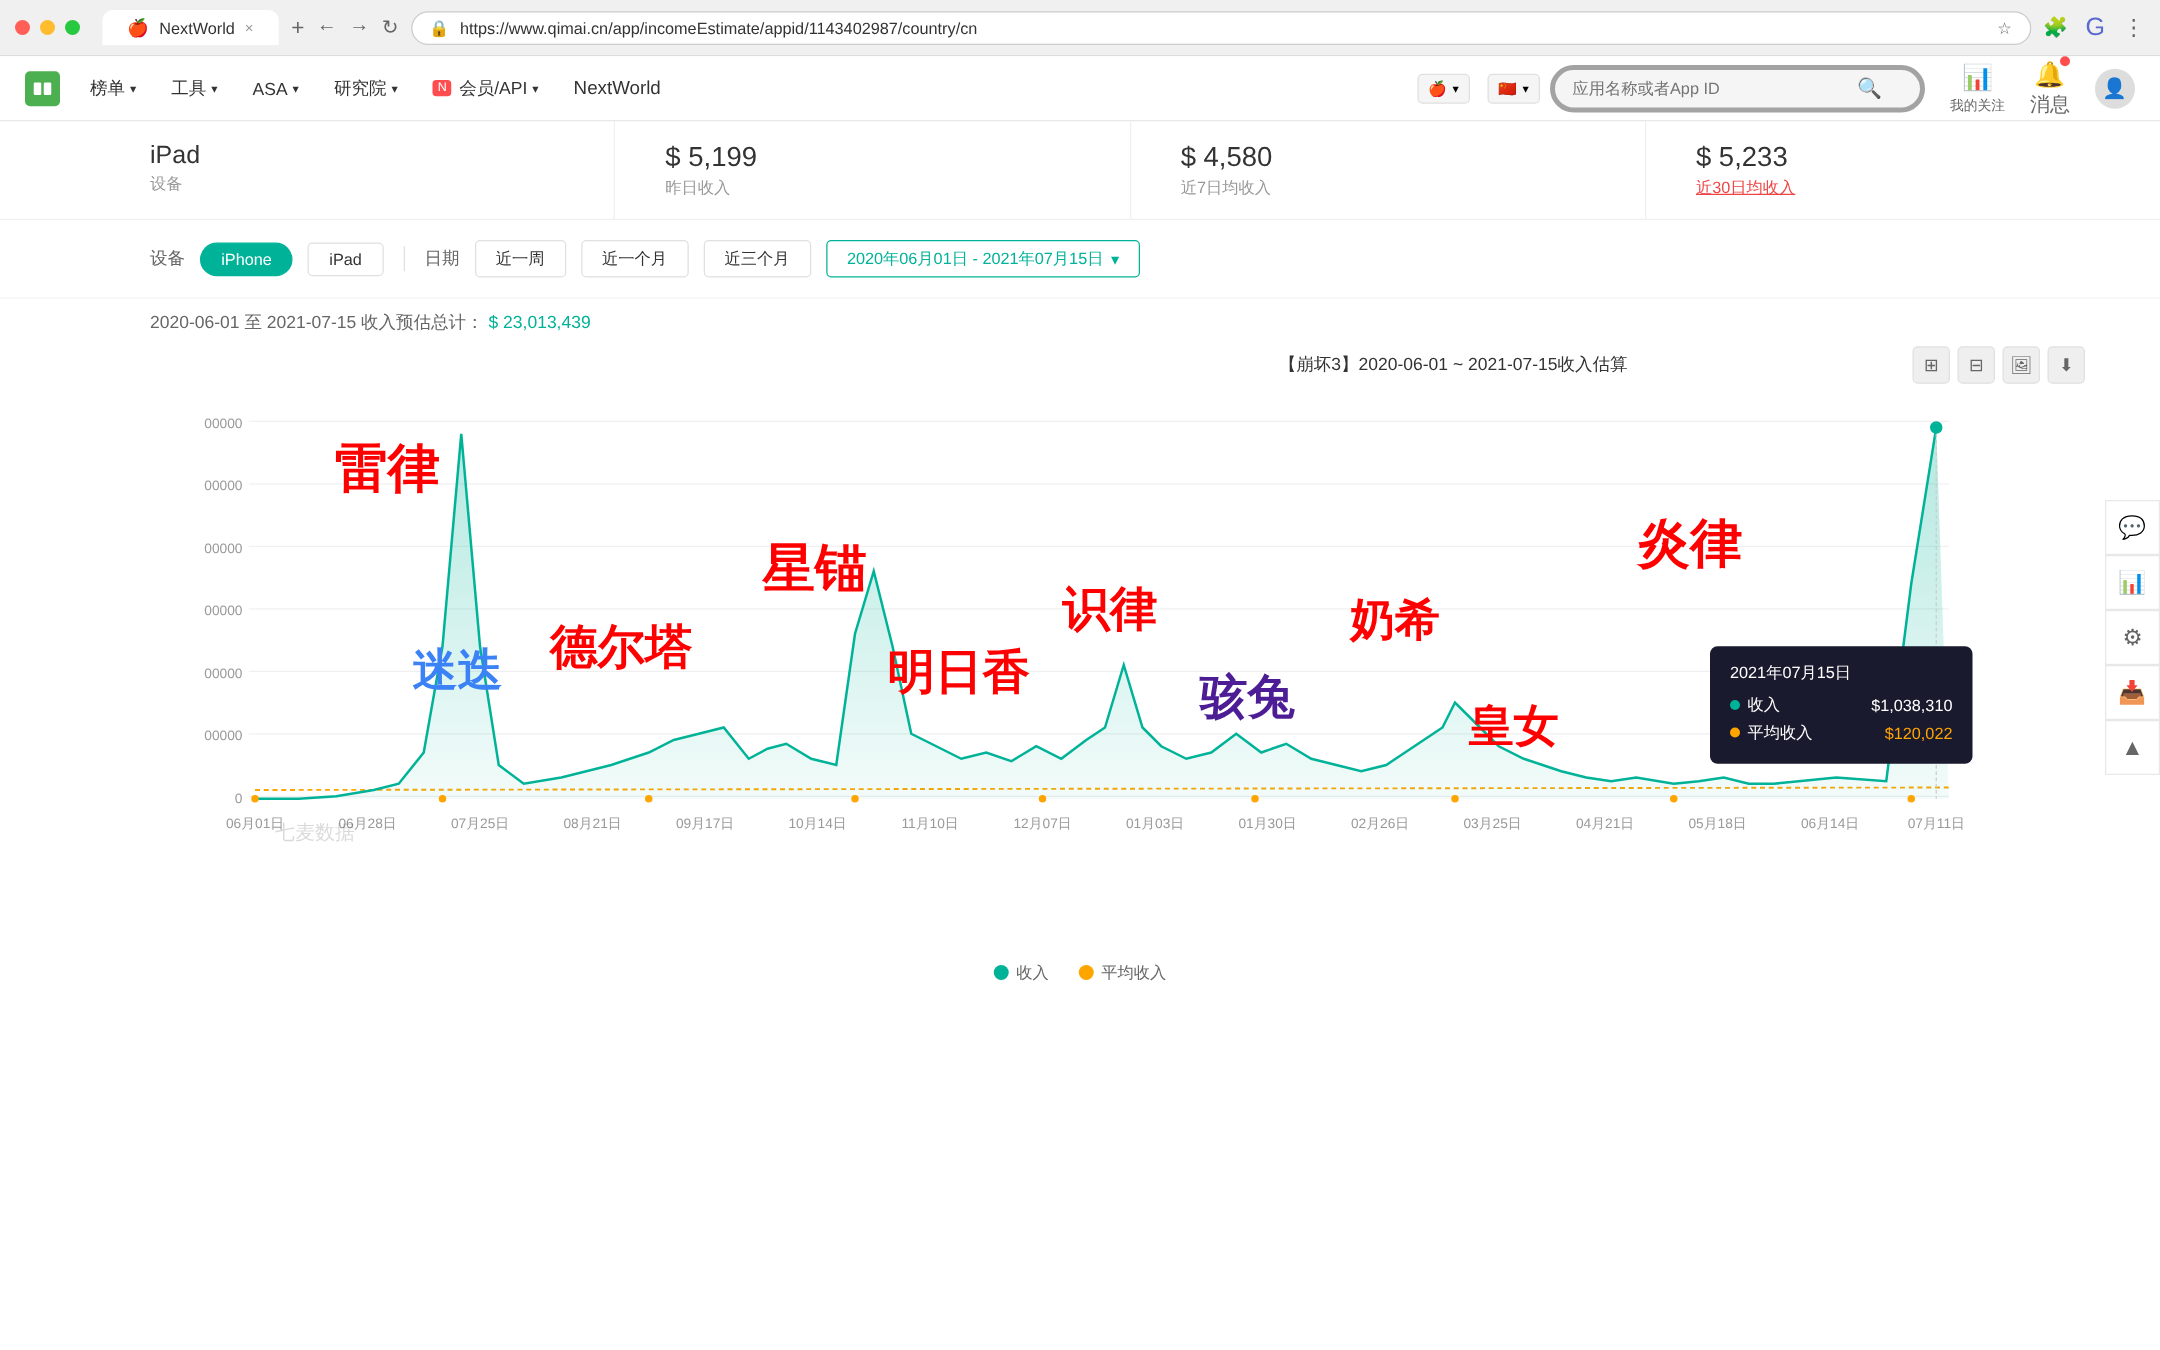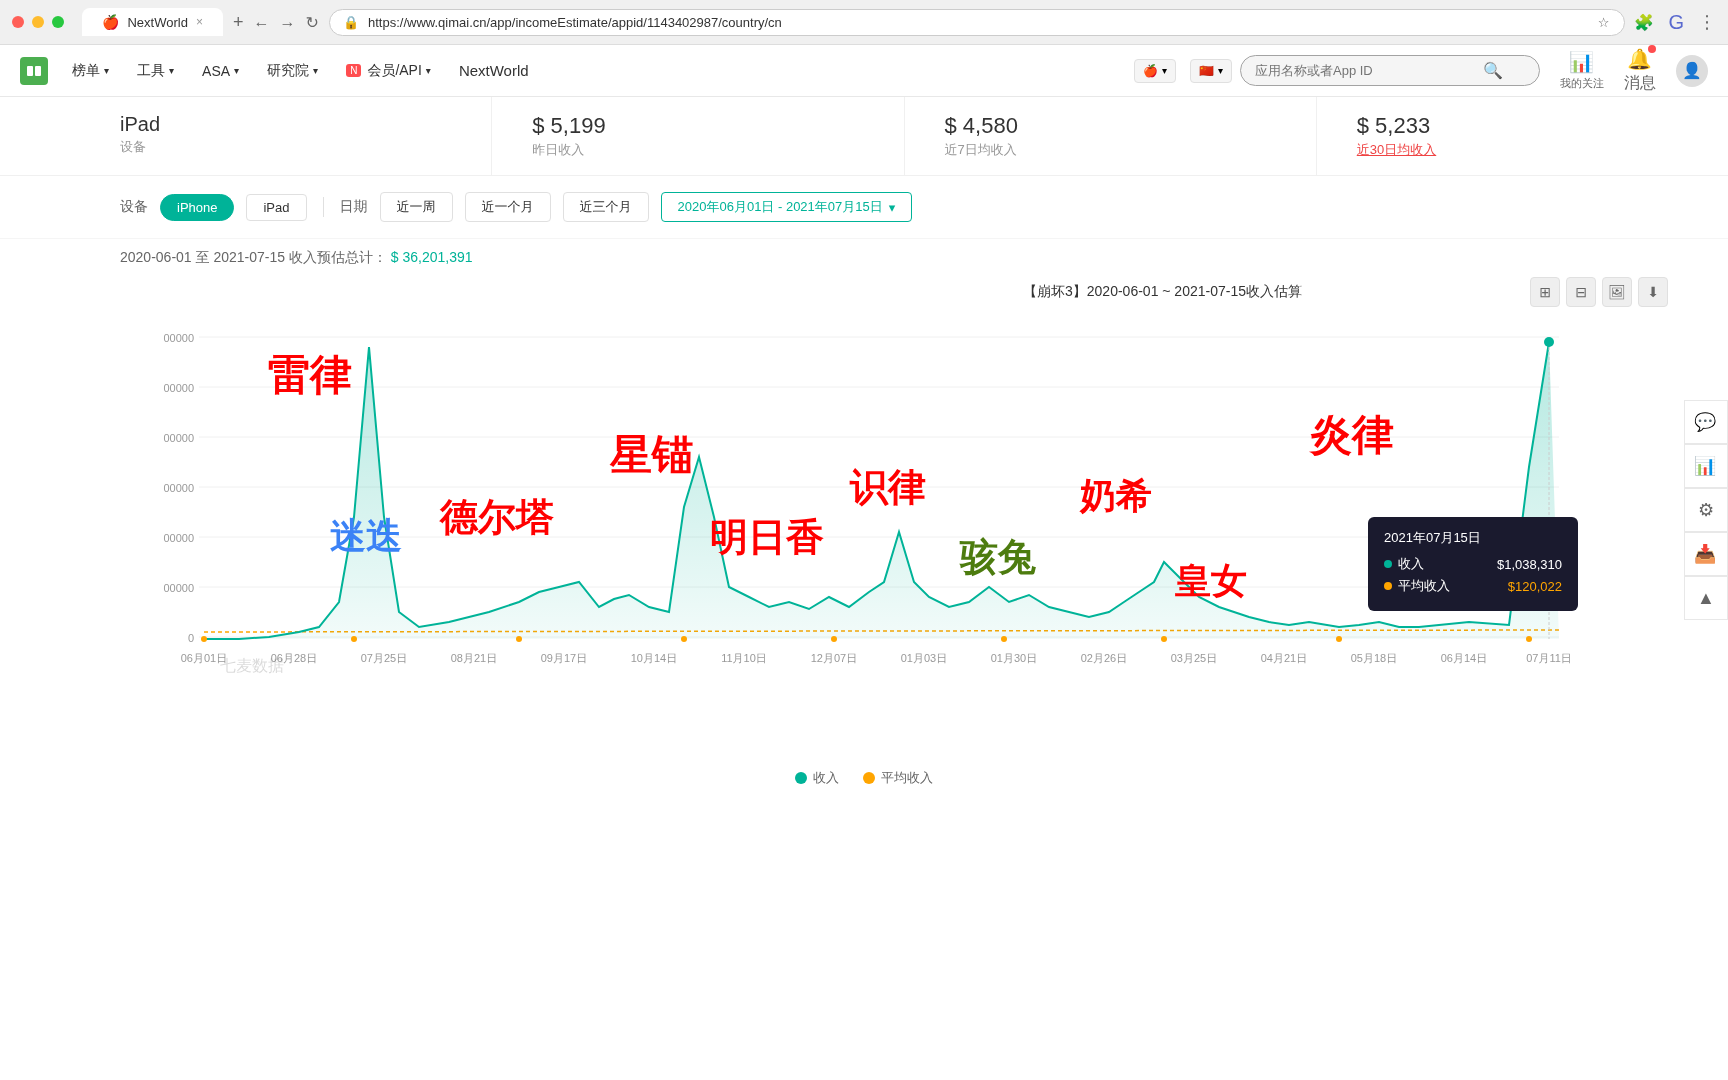--- a/index.html
+++ b/index.html
@@ -10,21 +10,21 @@
     .browser-tab { background: #fff; border-radius: 8px 8px 0 0; padding: 6px 20px; font-size: 13px; color: #333; display: flex; align-items: center; gap: 8px; }
     .browser-tab-add { background: none; border: none; font-size: 18px; color: #666; cursor: pointer; }
     .browser-address-bar { display: flex; align-items: center; background: #fff; border: 1px solid #ccc; border-radius: 20px; padding: 5px 14px; flex: 1; gap: 8px; font-size: 13px; color: #333; }
     .browser-icons { display: flex; gap: 14px; align-items: center; }
 
     
     .nav-bar { background: #fff; border-bottom: 1px solid #e8e8e8; padding: 0 20px; display: flex; align-items: center; height: 52px; gap: 0; }
     .nav-logo { width: 28px; height: 28px; background: #4CAF50; border-radius: 4px; margin-right: 10px; display: flex; align-items: center; justify-content: center; color: white; font-size: 12px; font-weight: bold; }
     .nav-item { padding: 0 14px; height: 52px; display: flex; align-items: center; font-size: 14px; color: #333; cursor: pointer; gap: 4px; }
     .nav-search { margin-left: auto; display: flex; align-items: center; gap: 8px; }
-    .nav-search-bar { display: flex; align-items: center; background: #f5f5f5; border: 1px solid #a3a3a3; border-radius: 20px; padding: 5px 14px; gap: 8px; width: 300px; }
+    .nav-search-bar { display: flex; align-items: center; background: #f5f5f5; border: 4px solid #a3a3a3; border-radius: 20px; padding: 5px 14px; gap: 8px; width: 300px; }
     .nav-search-input { border: none; background: none; font-size: 13px; outline: none; width: 220px; color: #999; }
     .flag-btn { display: flex; align-items: center; gap: 4px; background: #f5f5f5; border: 1px solid #e0e0e0; border-radius: 4px; padding: 4px 8px; cursor: pointer; font-size: 12px; }
     .apple-btn { display: flex; align-items: center; gap: 4px; background: #f5f5f5; border: 1px solid #e0e0e0; border-radius: 4px; padding: 4px 8px; cursor: pointer; font-size: 12px; margin-right: 6px; }
     .nav-actions { display: flex; align-items: center; gap: 20px; margin-left: 20px; }
     .nav-action-item { display: flex; flex-direction: column; align-items: center; gap: 2px; cursor: pointer; }
     .notification-dot { position: absolute; top: -2px; right: -4px; width: 8px; height: 8px; background: #ff4d4f; border-radius: 50%; }
     .avatar { width: 32px; height: 32px; border-radius: 50%; background: #ddd; display: flex; align-items: center; justify-content: center; color: #999; font-size: 16px; }
 
     
     .stats-row { display: flex; border-bottom: 1px solid #f0f0f0; }
@@ -185,21 +185,21 @@
   <button class="filter-btn">近一个月</button>
   <button class="filter-btn">近三个月</button>
   <div class="date-range-btn">
     <span>2020年06月01日 - 2021年07月15日</span>
     <span>▾</span>
   </div>
 </div>
 
 <div class="total-line">
   <span>2020-06-01 至 2021-07-15 收入预估总计：</span>
-  <span class="total-amount">$ 36,201,391</span>
+  <span class="total-amount">$ 23,013,439</span>
 </div>
 
 <div class="chart-title-bar">
   <div style="flex:1;"></div>
   <div class="chart-title">【崩坏3】2020-06-01 ~ 2021-07-15收入估算</div>
   <div class="chart-actions">
     <button class="chart-action-btn">⊞</button>
     <button class="chart-action-btn">⊟</button>
     <button class="chart-action-btn">🖼</button>
     <button class="chart-action-btn">⬇</button>
@@ -272,21 +272,21 @@
     <text x="1325" y="345" text-anchor="middle" font-size="11" fill="#999">06月14日</text>
     <text x="1410" y="345" text-anchor="middle" font-size="11" fill="#999">07月11日</text>
   </svg>
 
   <div style="position:absolute; top:30px; left:148px; font-size:42px; font-weight:bold; color:#ff0000; pointer-events:none;">雷律</div>
   <div style="position:absolute; top:195px; left:210px; font-size:36px; font-weight:bold; color:#3b82f6; pointer-events:none;">迷迭</div>
   <div style="position:absolute; top:175px; left:320px; font-size:38px; font-weight:bold; color:#ff0000; pointer-events:none;">德尔塔</div>
   <div style="position:absolute; top:110px; left:490px; font-size:42px; font-weight:bold; color:#ff0000; pointer-events:none;">星锚</div>
   <div style="position:absolute; top:195px; left:590px; font-size:38px; font-weight:bold; color:#ff0000; pointer-events:none;">明日香</div>
   <div style="position:absolute; top:145px; left:730px; font-size:38px; font-weight:bold; color:#ff0000; pointer-events:none;">识律</div>
-  <div style="position:absolute; top:215px; left:840px; font-size:38px; font-weight:bold; color:#4d7c0f; pointer-events:none;">骇兔</div>
+  <div style="position:absolute; top:215px; left:840px; font-size:38px; font-weight:bold; color:#4c1d95; pointer-events:none;">骇兔</div>
   <div style="position:absolute; top:155px; left:960px; font-size:36px; font-weight:bold; color:#ff0000; pointer-events:none;">奶希</div>
   <div style="position:absolute; top:240px; left:1055px; font-size:36px; font-weight:bold; color:#ff0000; pointer-events:none;">皇女</div>
   <div style="position:absolute; top:90px; left:1190px; font-size:42px; font-weight:bold; color:#ff0000; pointer-events:none;">炎律</div>
 
   <div style="position:absolute; top:200px; right:30px; background:#1a1a2e; color:#fff; border-radius:6px; padding:12px 16px; min-width:210px; font-size:13px; z-index:10;">
     <div style="font-size:13px;margin-bottom:8px;">2021年07月15日</div>
     <div style="display:flex;align-items:center;justify-content:space-between;margin:4px 0;">
       <div style="display:flex;align-items:center;">
         <span style="width:8px;height:8px;border-radius:50%;background:#00b398;display:inline-block;margin-right:6px;"></span>
         <span>收入</span>

